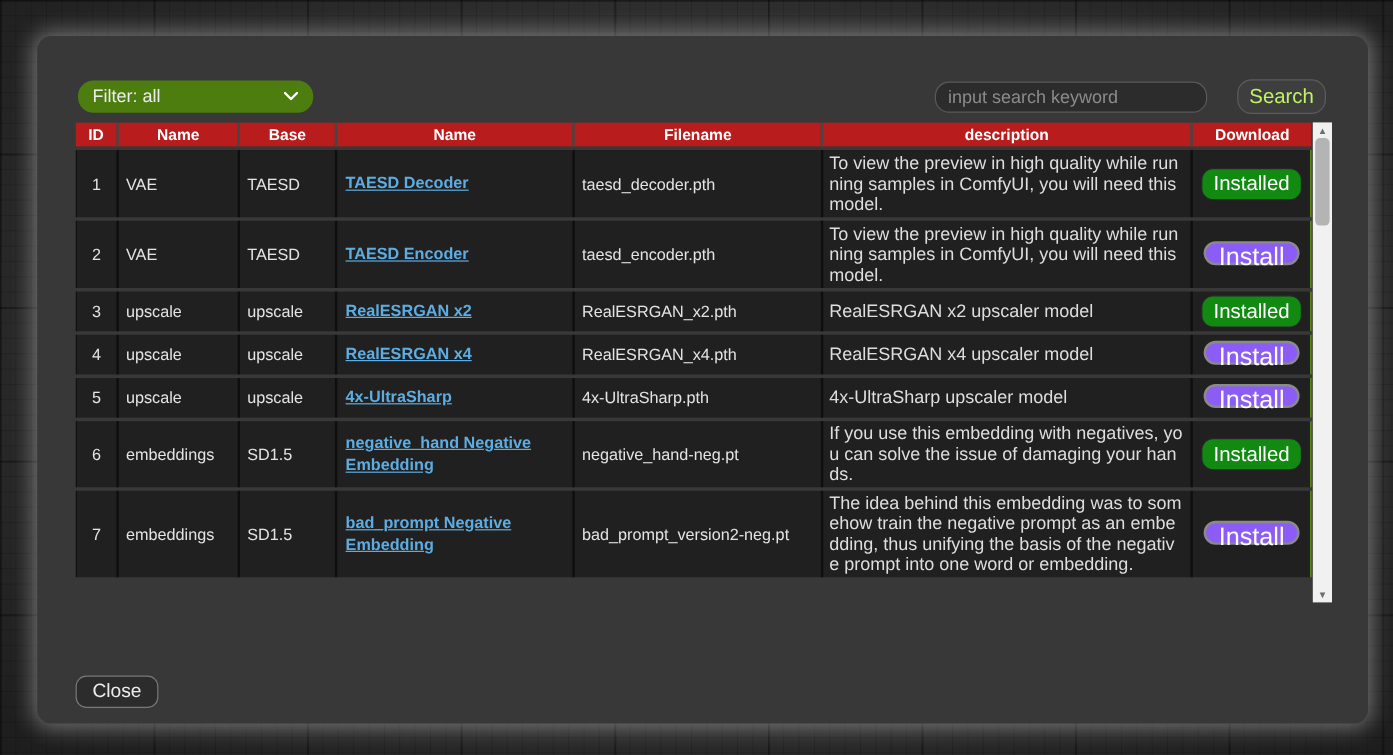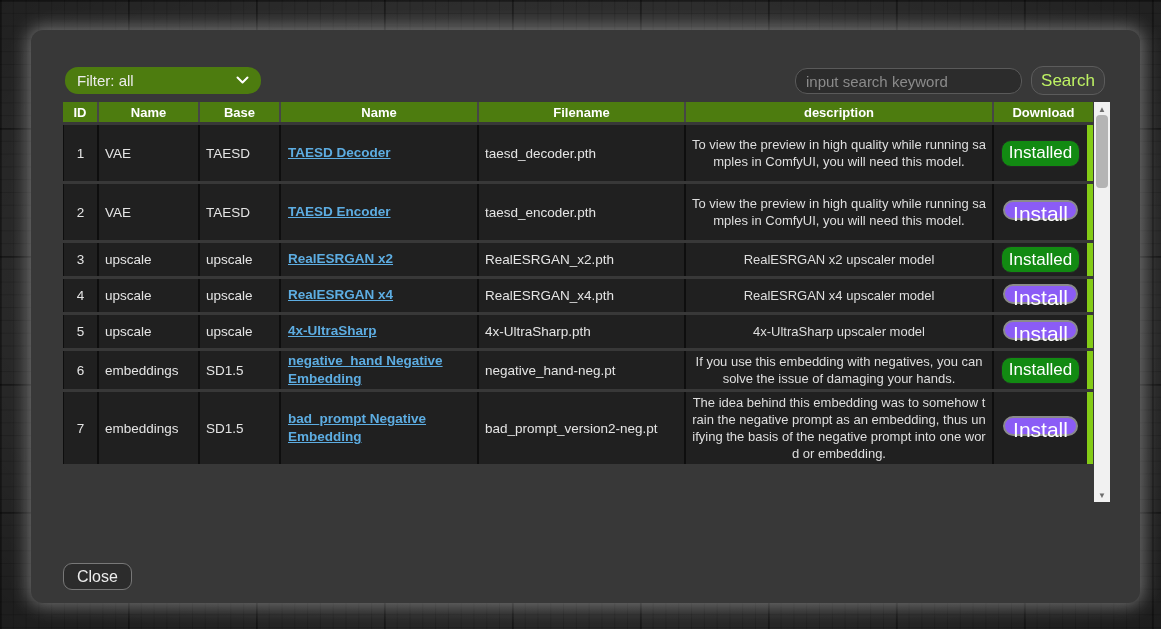--- a/index.html
+++ b/index.html
@@ -23,56 +23,56 @@
   }
   
   .filter-select {
     position:absolute; left:34px; top:37px; width:196px; height:27px;
     background:#4d7c0f; color:#ececec; border-radius:13px;
     display:flex; align-items:center; padding:0 12px; font-size:15px;
     cursor:pointer;
   }
   .filter-select .chev { margin-left:auto; display:flex; }
   .search-input {
-    position:absolute; left:764px; top:38px; width:227px; height:26px;
+    position:absolute; left:748px; top:38px; width:227px; height:26px;
     background:#2c2c2c; border:1px solid #5a5a5a; border-radius:12px;
     color:#ddd; padding:0 10px; font-size:15px; outline:none;
     font-family:"Liberation Sans", sans-serif;
   }
   .search-input::placeholder { color:#8b8b8b; }
   .search-btn {
     position:absolute; left:1000px; top:36px; width:74px; height:29px;
     background:#3e3e3e; border:1px solid #5c5c5c; border-radius:12px;
     color:#bef264; font-size:17px; cursor:pointer; line-height:1;
     font-family:"Liberation Sans", sans-serif; padding:0;
   }
   
   .table-zone { position:absolute; left:32px; top:72px; width:1047px; height:400px; display:flex; }
   .table-clip { width:1030px; height:400px; overflow:hidden; }
   table { border-collapse:separate; border-spacing:0 3px; table-layout:fixed; width:1030px; margin-top:-3px; }
   th {
-    background:#4d7c0f; color:#fff; font-weight:bold; font-size:13px;
+    background:#b91c1c; color:#fff; font-weight:bold; font-size:13px;
     height:20px; padding:0 4px; border-left:2px solid #464646; text-align:center;
   }
   th:first-child { border-left:none; }
   td {
     background:#202020; color:#e4e4e4; font-size:13.5px;
     border-left:2px solid #0e0e0e; padding:2px 6px; vertical-align:middle;
   }
   td:first-child { border-left:1px solid #0e0e0e; }
-  td:last-child  { border-right:6px solid #84cc16; }
+  td:last-child  { border-right:1px solid #84cc16; }
   tbody tr:nth-child(1) td, tbody tr:nth-child(2) td { height:56px; }
   tbody tr:nth-child(3) td, tbody tr:nth-child(4) td, tbody tr:nth-child(5) td { height:33px; }
   tbody tr:nth-child(6) td { height:38px; }
   tbody tr:nth-child(7) td { height:72px; }
   tbody tr:nth-child(8) td { height:44px; }
   .c-id { text-align:center; }
   .c-name { padding:1px 7px; }
   .name-link { color:#5dade2; font-weight:bold; text-decoration:underline; font-size:13.5px; line-height:1.35; cursor:pointer; }
-  .c-desc { font-size:13px; line-height:17px; color:#dedede; word-break:break-all; padding:2px 5px;text-align:center; }
+  .c-desc { font-size:15px; line-height:17px; color:#dedede; word-break:break-all; padding:2px 5px; }
   .c-dl { text-align:center; padding:2px 4px; }
   .btn-installed {
     width:94%; height:27px; background:#128a12; border:1px solid #262626;
     border-radius:10px; color:#fff; font-size:17px; cursor:pointer;
     font-family:"Liberation Sans", sans-serif; padding:0;
   }
   .btn-install {
     width:88%; height:20px; background:#8b5cf6; border:2px solid #8a8a8a;
     border-radius:10px; color:#fff; font-size:21px; cursor:pointer;
     font-family:"Liberation Sans", sans-serif; padding:0;

